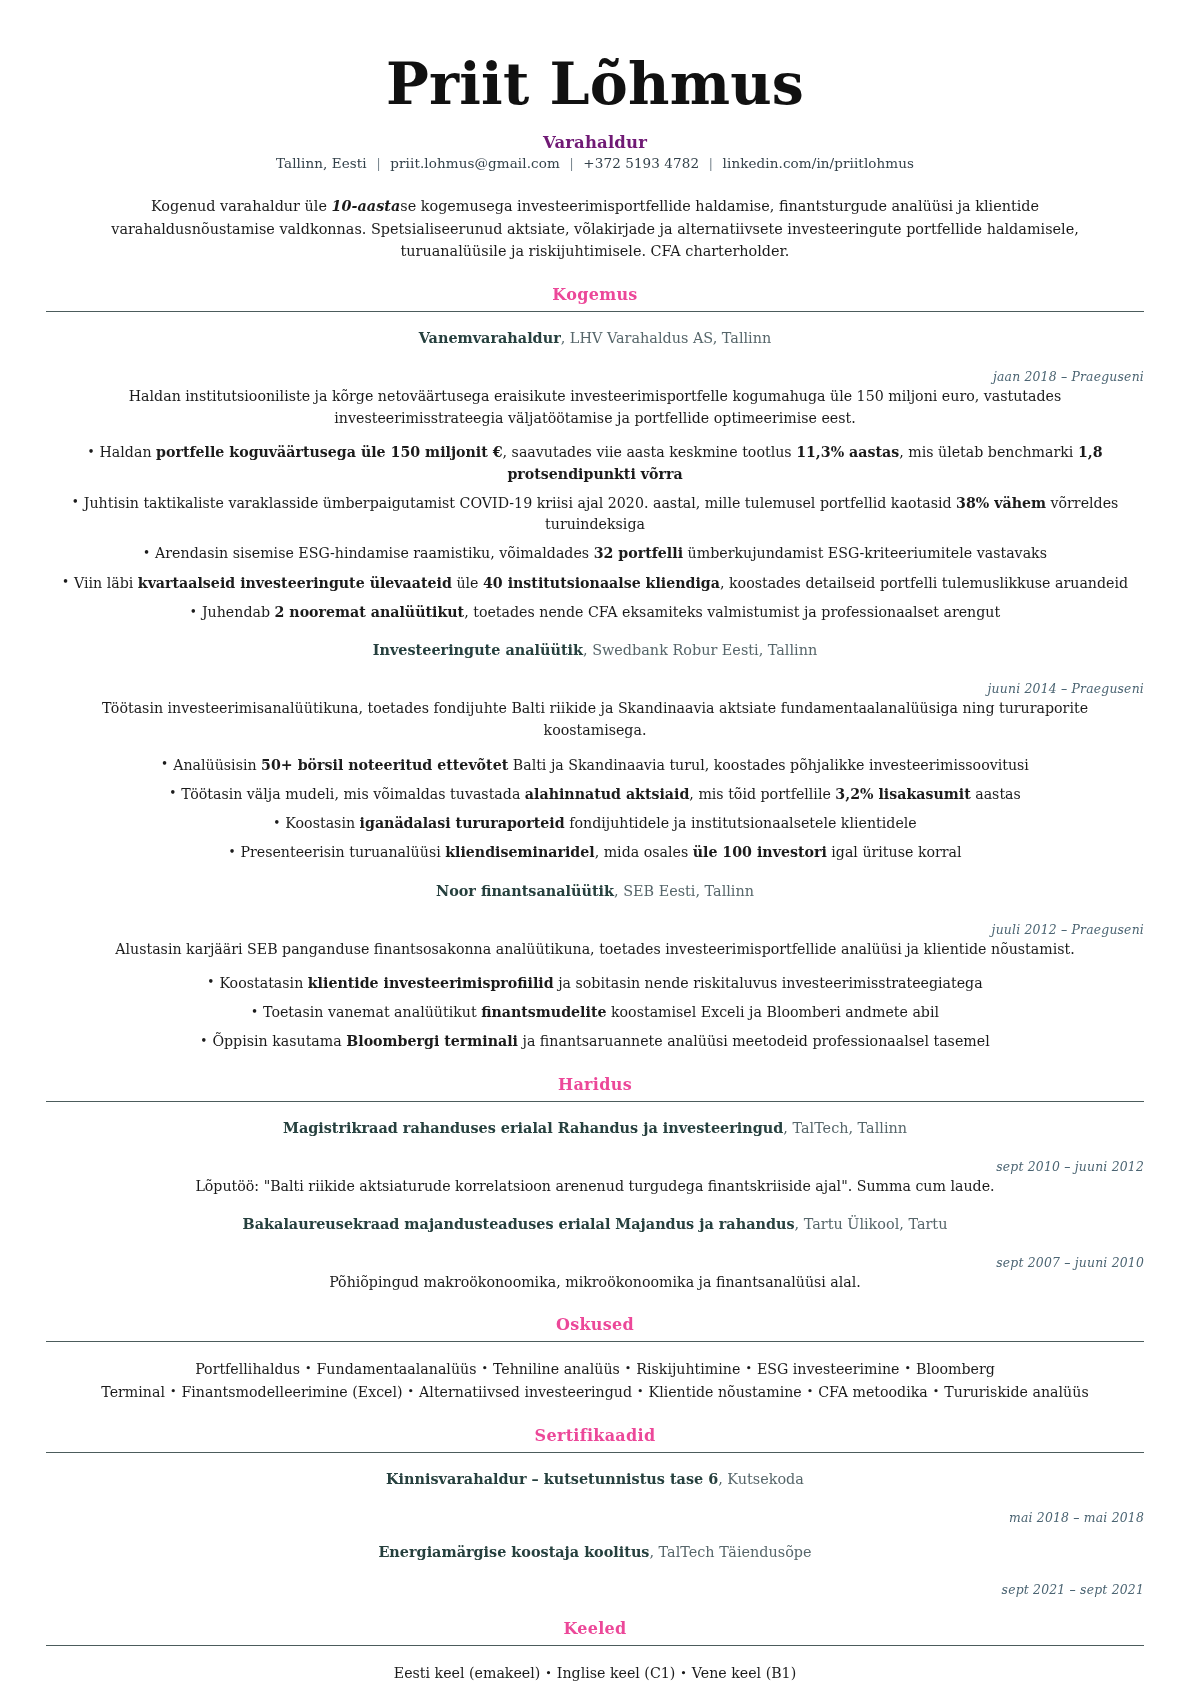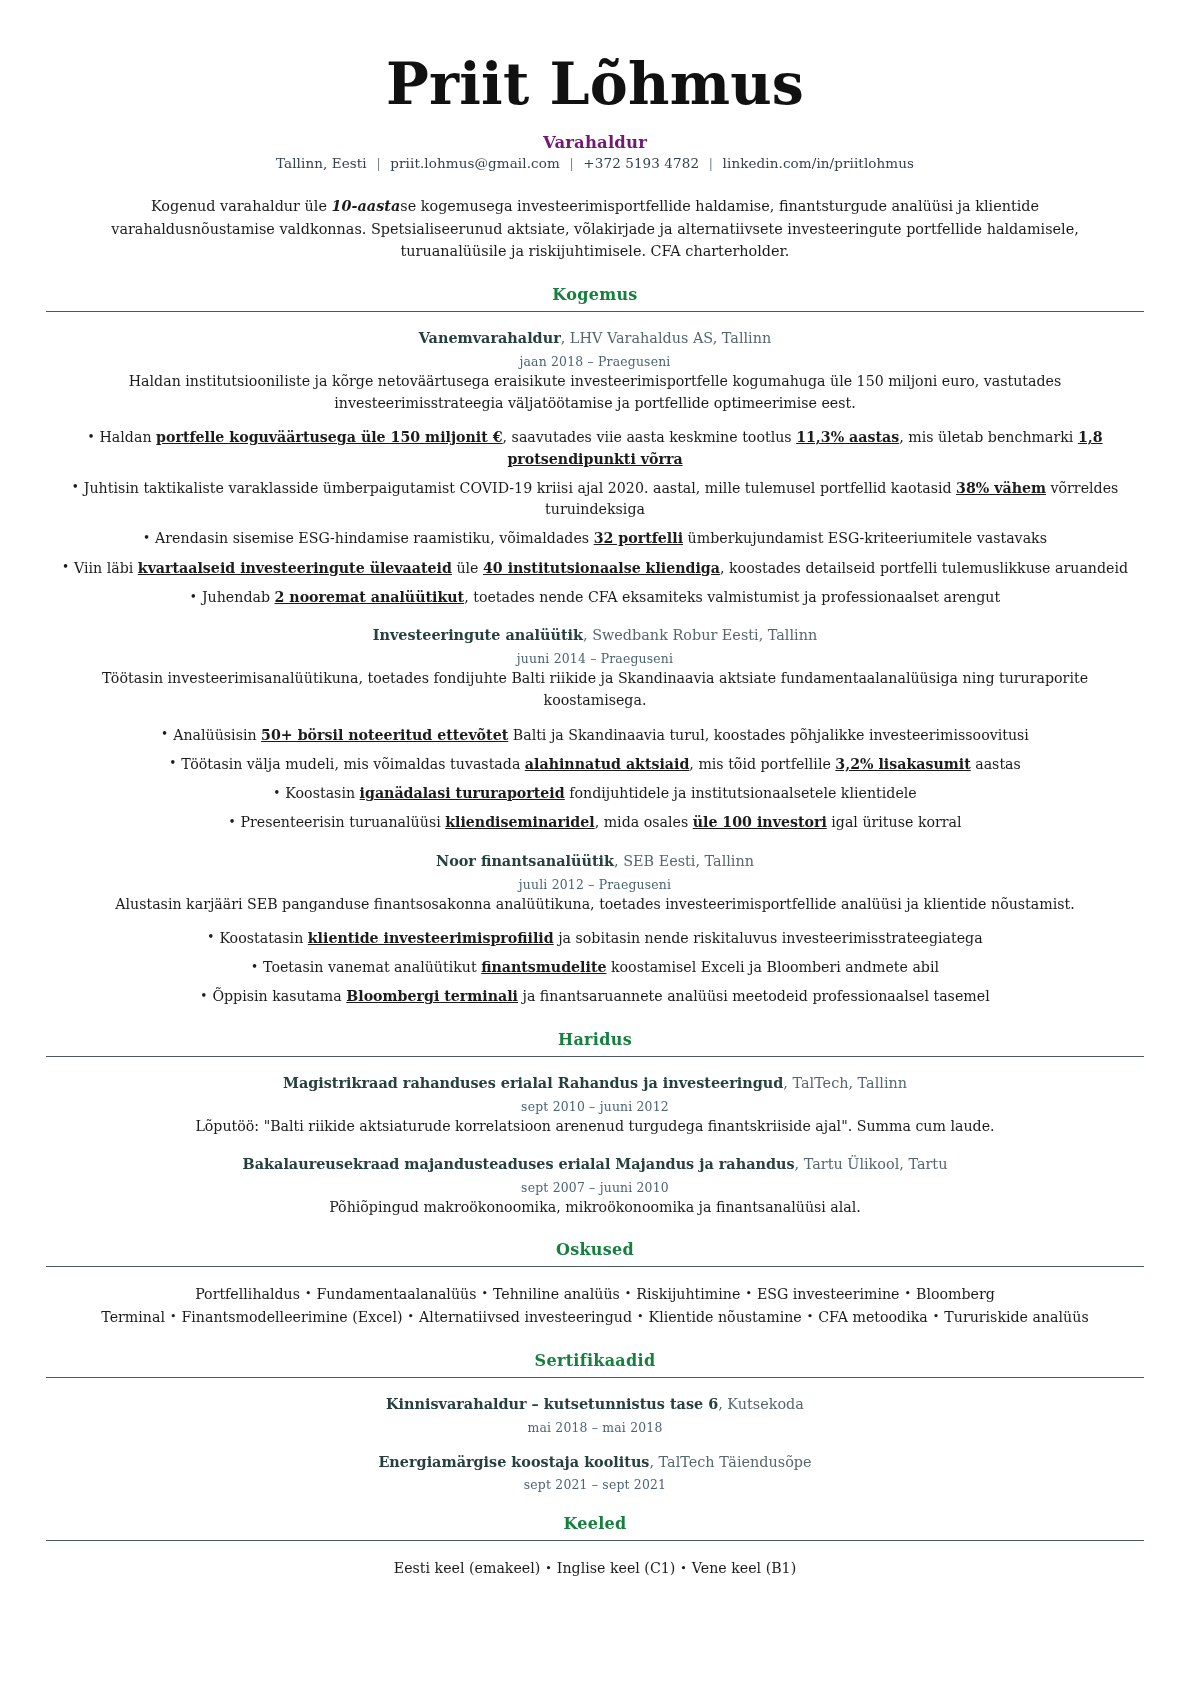--- a/index.html
+++ b/index.html
@@ -63,21 +63,21 @@
   .summary b { font-weight: 700; font-style: italic; }
 
   
   .section {
     margin-top: 22px;
   }
   .section-heading {
     text-align: center;
     font-size: 16px;
     font-weight: 700;
-    color: #15803d;
+    color: #ec4899;
     letter-spacing: 0.3px;
     padding-bottom: 7px;
   }
   .section-rule {
     border: 0;
     border-top: 1.4px solid #4c5c5c;
     margin: 0 0 16px 0;
     height: 0;
   }
 
@@ -91,24 +91,25 @@
     line-height: 1.45;
     color: #5c6b6b;
   }
   .entry-role {
     font-weight: 700;
     color: #26403e;
   }
   .entry-org { color: #56666a; }
 
   .entry-dates {
-    text-align: center;
+    text-align: right;
+    font-style: italic;
     font-size: 12.4px;
     color: #4b6472;
-    margin-top: 5px;
+    margin-top: 20px;
     letter-spacing: 0.2px;
   }
   .entry-desc {
     text-align: center;
     font-size: 14.2px;
     line-height: 1.56;
     color: #1b1b1b;
     margin-top: 1px;
     padding: 0 10px;
   }
@@ -125,21 +126,21 @@
     color: #1b1b1b;
     padding: 0 8px;
     margin-bottom: 8px;
   }
   .bullets li::before {
     content: "\2022";
     margin-right: 5px;
     font-size: 12px;
     vertical-align: 1.5px;
   }
-  .bullets li b { font-weight: 700; text-decoration: underline; }
+  .bullets li b { font-weight: 700; }
 
   
   .inline-list {
     text-align: center;
     font-size: 14.2px;
     line-height: 1.62;
     color: #1b1b1b;
     padding: 0 26px;
   }
   .inline-list .dot {

